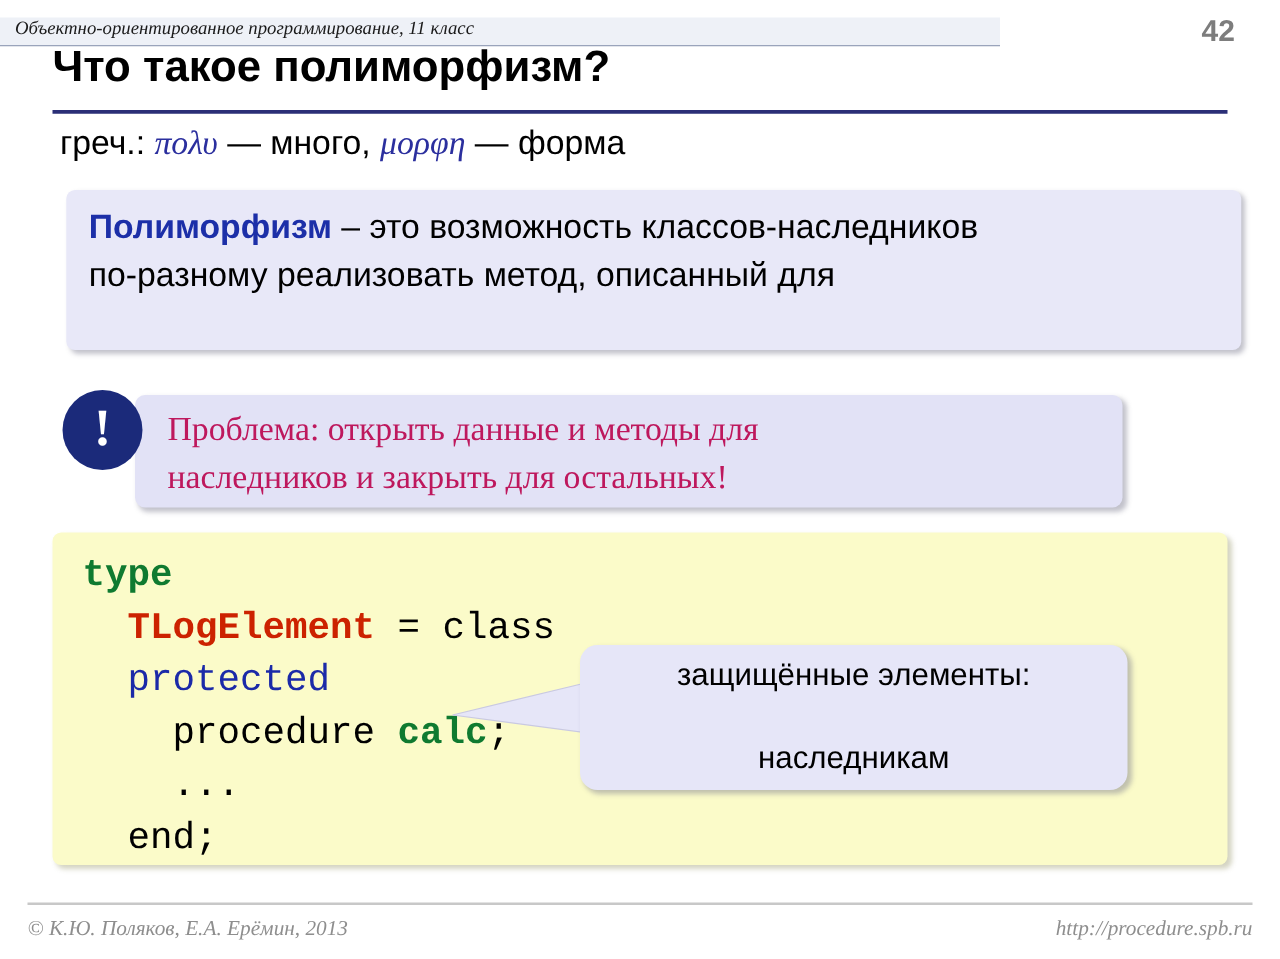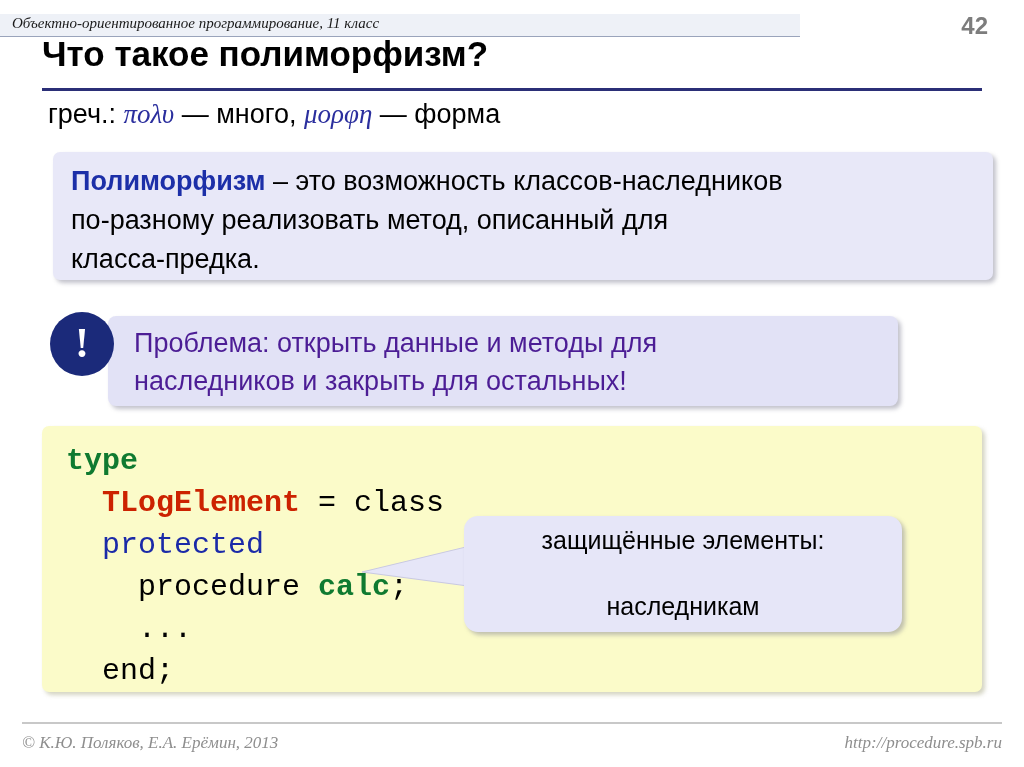--- a/index.html
+++ b/index.html
@@ -141,21 +141,22 @@
     height: 90px;
     background: #e2e2f6;
     border-radius: 8px;
     box-shadow: 3px 3px 4px rgba(120,120,140,0.45);
     box-sizing: border-box;
     padding: 8px 16px 0 26px;
   }
   .problem-text {
     font-size: 27px;
     line-height: 38px;
-    color: #4c1d95;
+    color: #be185d;
+    font-family: Liberation Serif, serif;
   }
 
   
   .code-box {
     position: absolute;
     left: 42px;
     top: 426px;
     width: 940px;
     height: 266px;
     background: #fbfbc9;
@@ -245,21 +246,20 @@
   <div class="title-rule"></div>
 
   <div class="greek-line">
     <span>греч.: </span><span class="greek-word">πολυ</span><span> — много, </span><span class="greek-word">μορφη</span><span> — форма</span>
   </div>
 
   <div class="def-box">
     <div class="def-text">
       <span class="kw-blue">Полиморфизм</span><span> – это возможность классов-наследников</span><br>
       <span>по-разному реализовать метод, описанный для</span><br>
-      <span>класса-предка.</span>
     </div>
   </div>
 
   <div class="problem-box">
     <div class="problem-text">
       <span>Проблема: открыть данные и методы для</span><br>
       <span>наследников и закрыть для остальных!</span>
     </div>
   </div>
   <div class="excl-circle">!</div>

